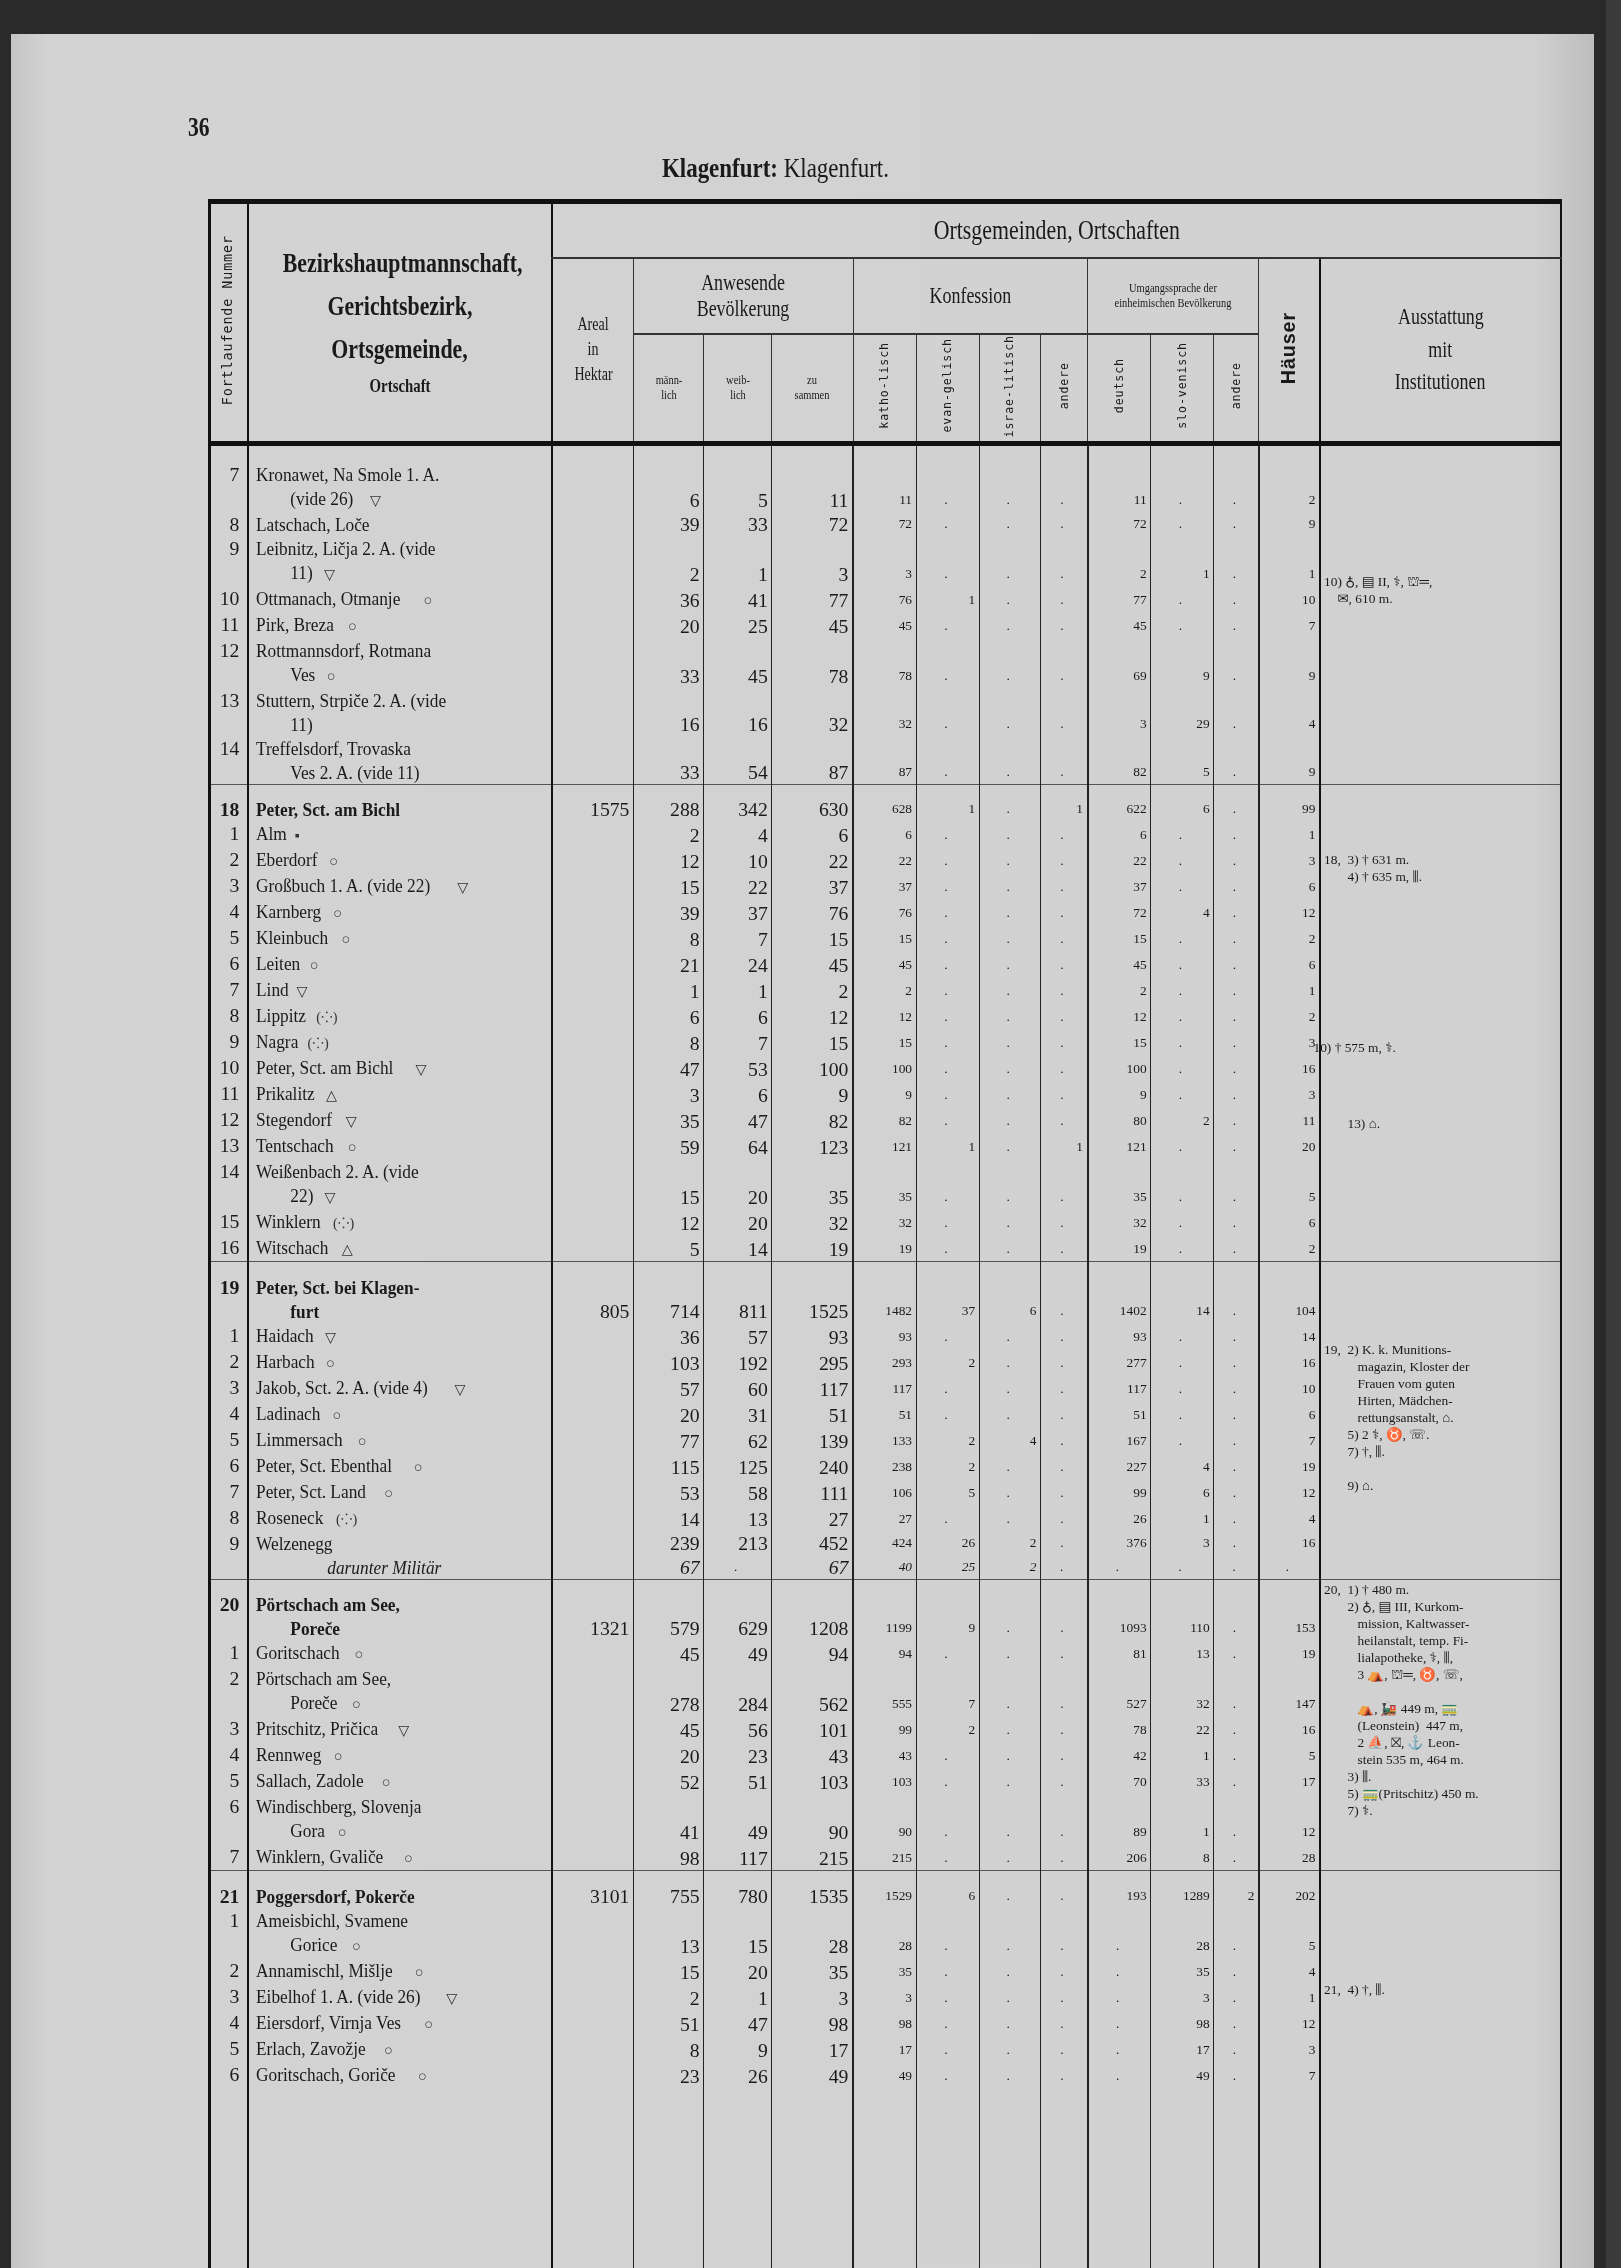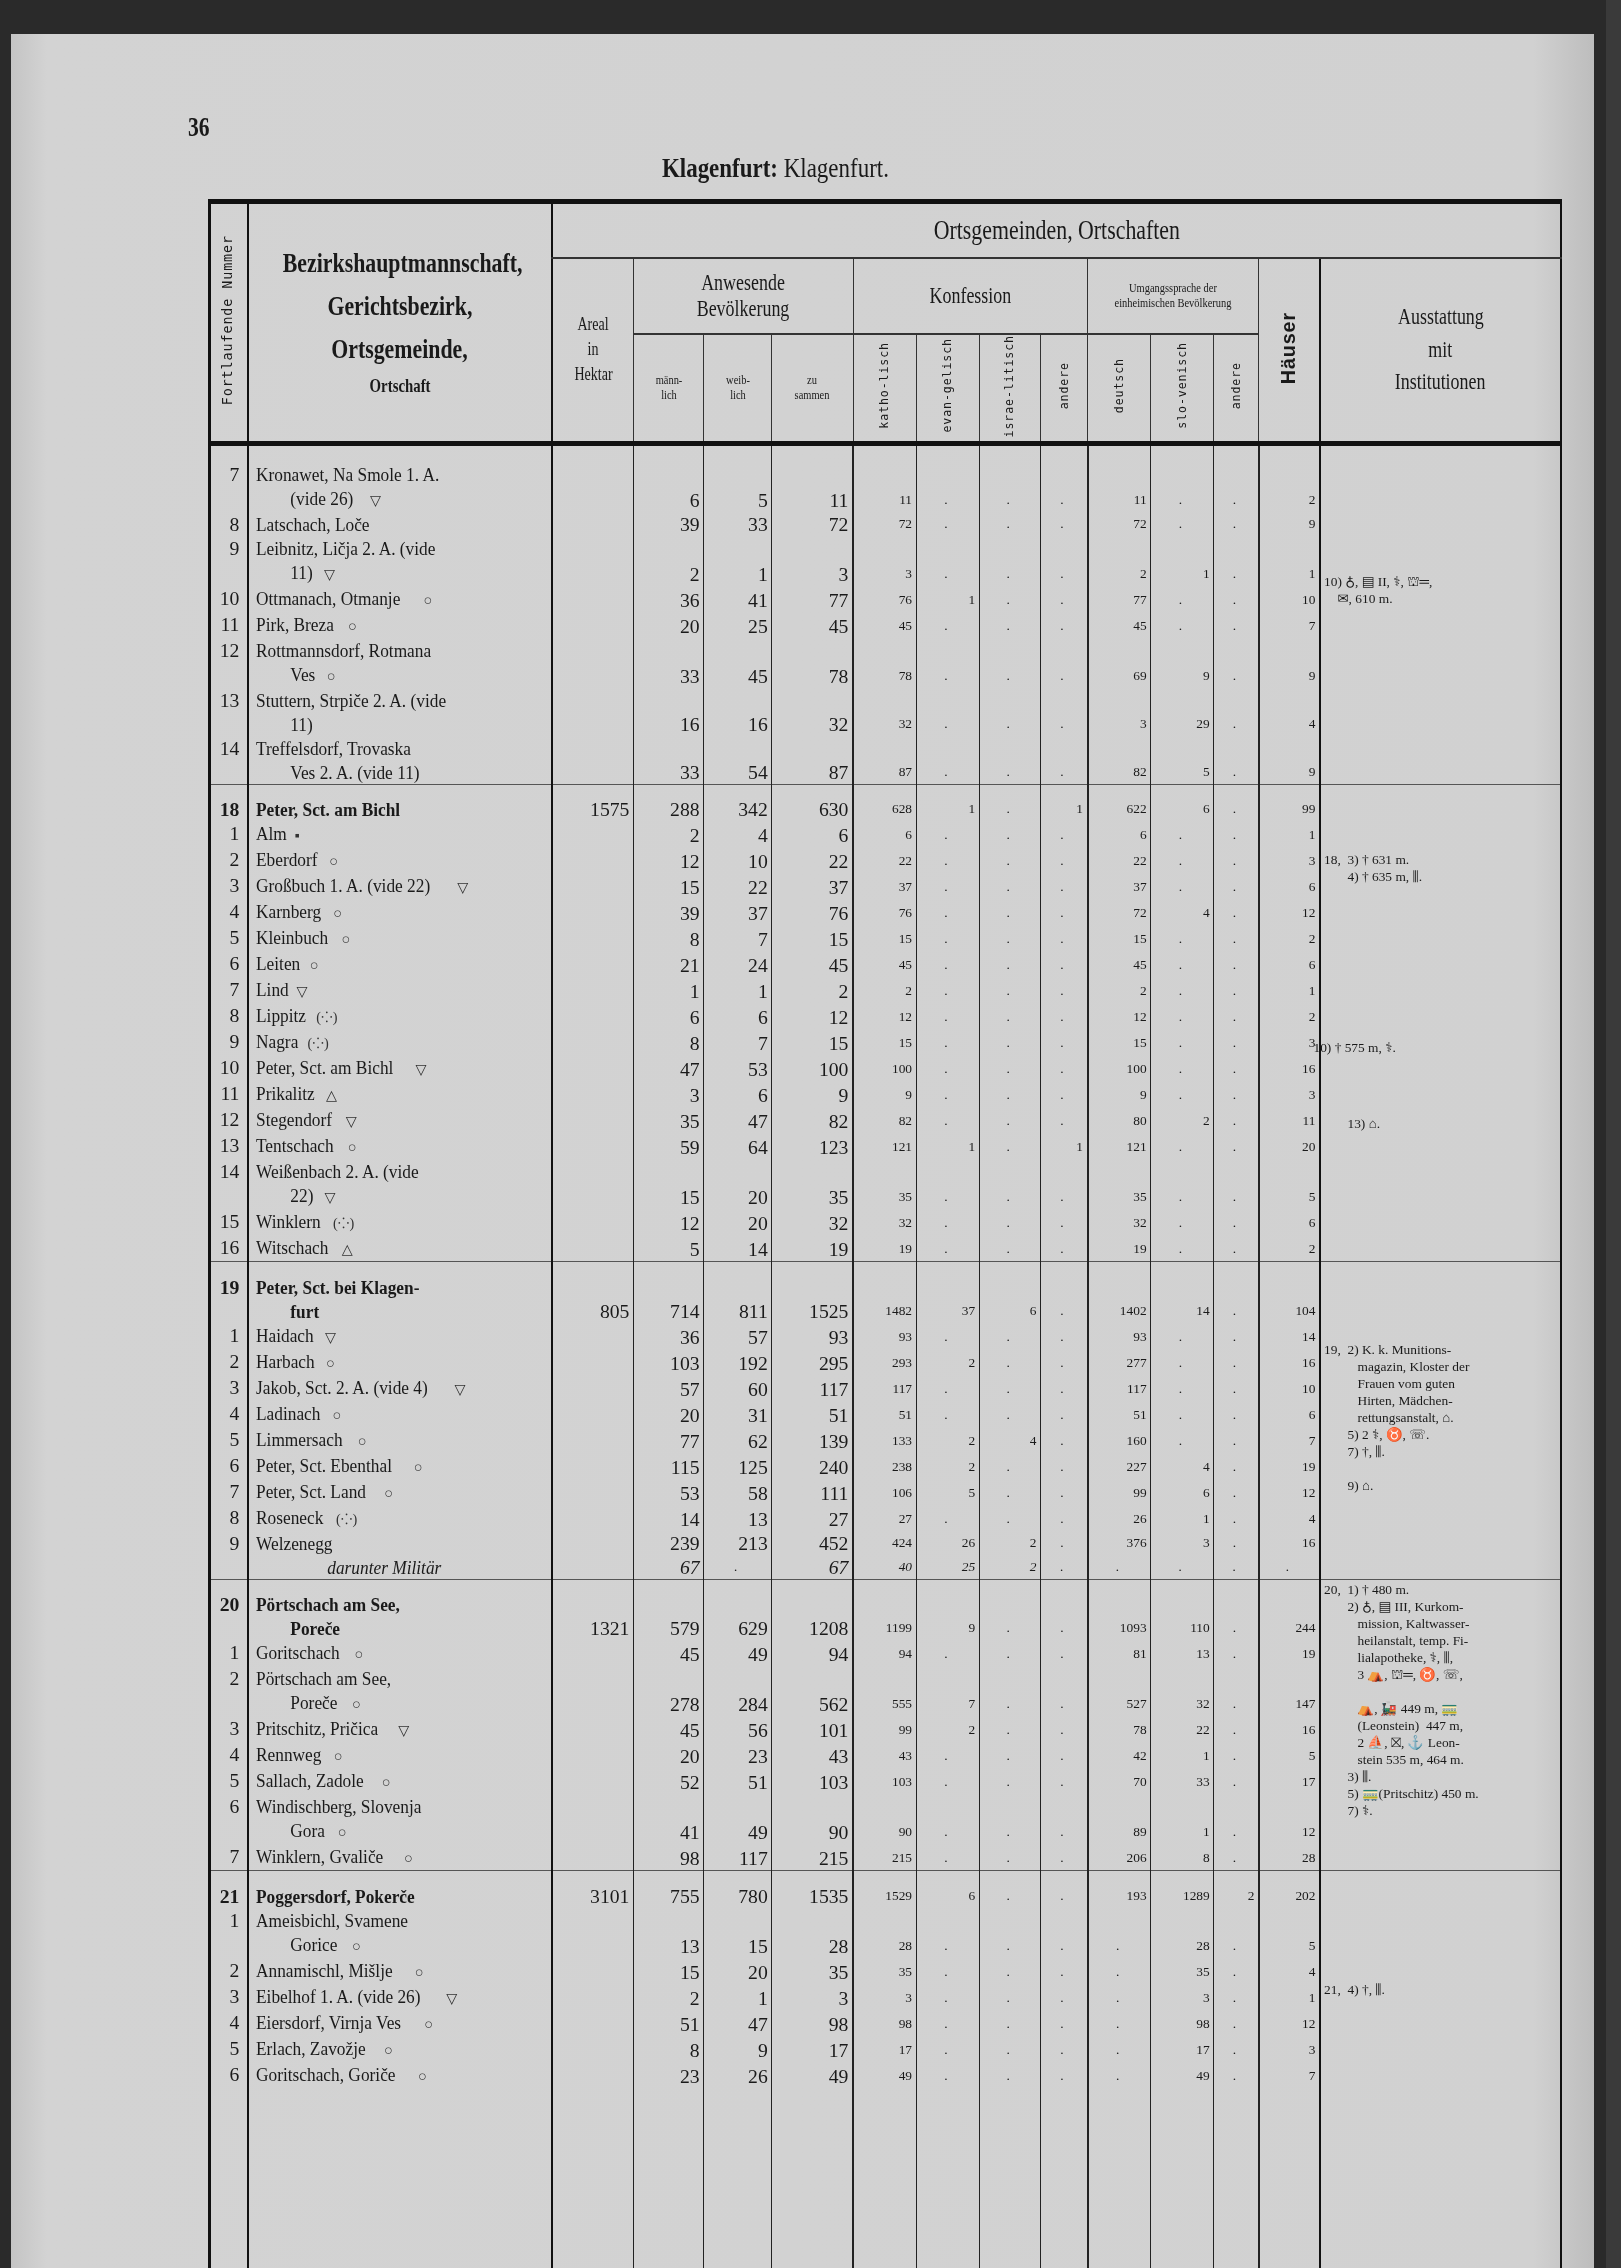--- a/index.html
+++ b/index.html
@@ -641,21 +641,21 @@
         <td class="fn">5</td>
         <td class="name"><span class="name-text">Limmersach</span><span class="sym">○</span></td>
         <td class="num areal"></td>
         <td class="num">77</td>
         <td class="num">62</td>
         <td class="num">139</td>
         <td class="num small dbl-l">133</td>
         <td class="num small">2</td>
         <td class="num small">4</td>
         <td class="dot small">.</td>
-        <td class="num small dbl-l">160</td>
+        <td class="num small dbl-l">167</td>
         <td class="dot small">.</td>
         <td class="dot small">.</td>
         <td class="num small dbl-l">7</td>
         <td class="aus"></td>
       </tr>
       <tr>
         <td class="fn">6</td>
         <td class="name"><span class="name-text">Peter, Sct. Ebenthal</span><span class="sym">○</span></td>
         <td class="num areal"></td>
         <td class="num">115</td>
@@ -746,21 +746,21 @@
         <td class="num">579</td>
         <td class="num">629</td>
         <td class="num">1208</td>
         <td class="num small dbl-l">1199</td>
         <td class="num small">9</td>
         <td class="dot small">.</td>
         <td class="dot small">.</td>
         <td class="num small dbl-l">1093</td>
         <td class="num small">110</td>
         <td class="dot small">.</td>
-        <td class="num small dbl-l">244</td>
+        <td class="num small dbl-l">153</td>
         <td class="aus"></td>
       </tr>
       <tr>
         <td class="fn">1</td>
         <td class="name"><span class="name-text">Goritschach</span><span class="sym">○</span></td>
         <td class="num areal"></td>
         <td class="num">45</td>
         <td class="num">49</td>
         <td class="num">94</td>
         <td class="num small dbl-l">94</td>

